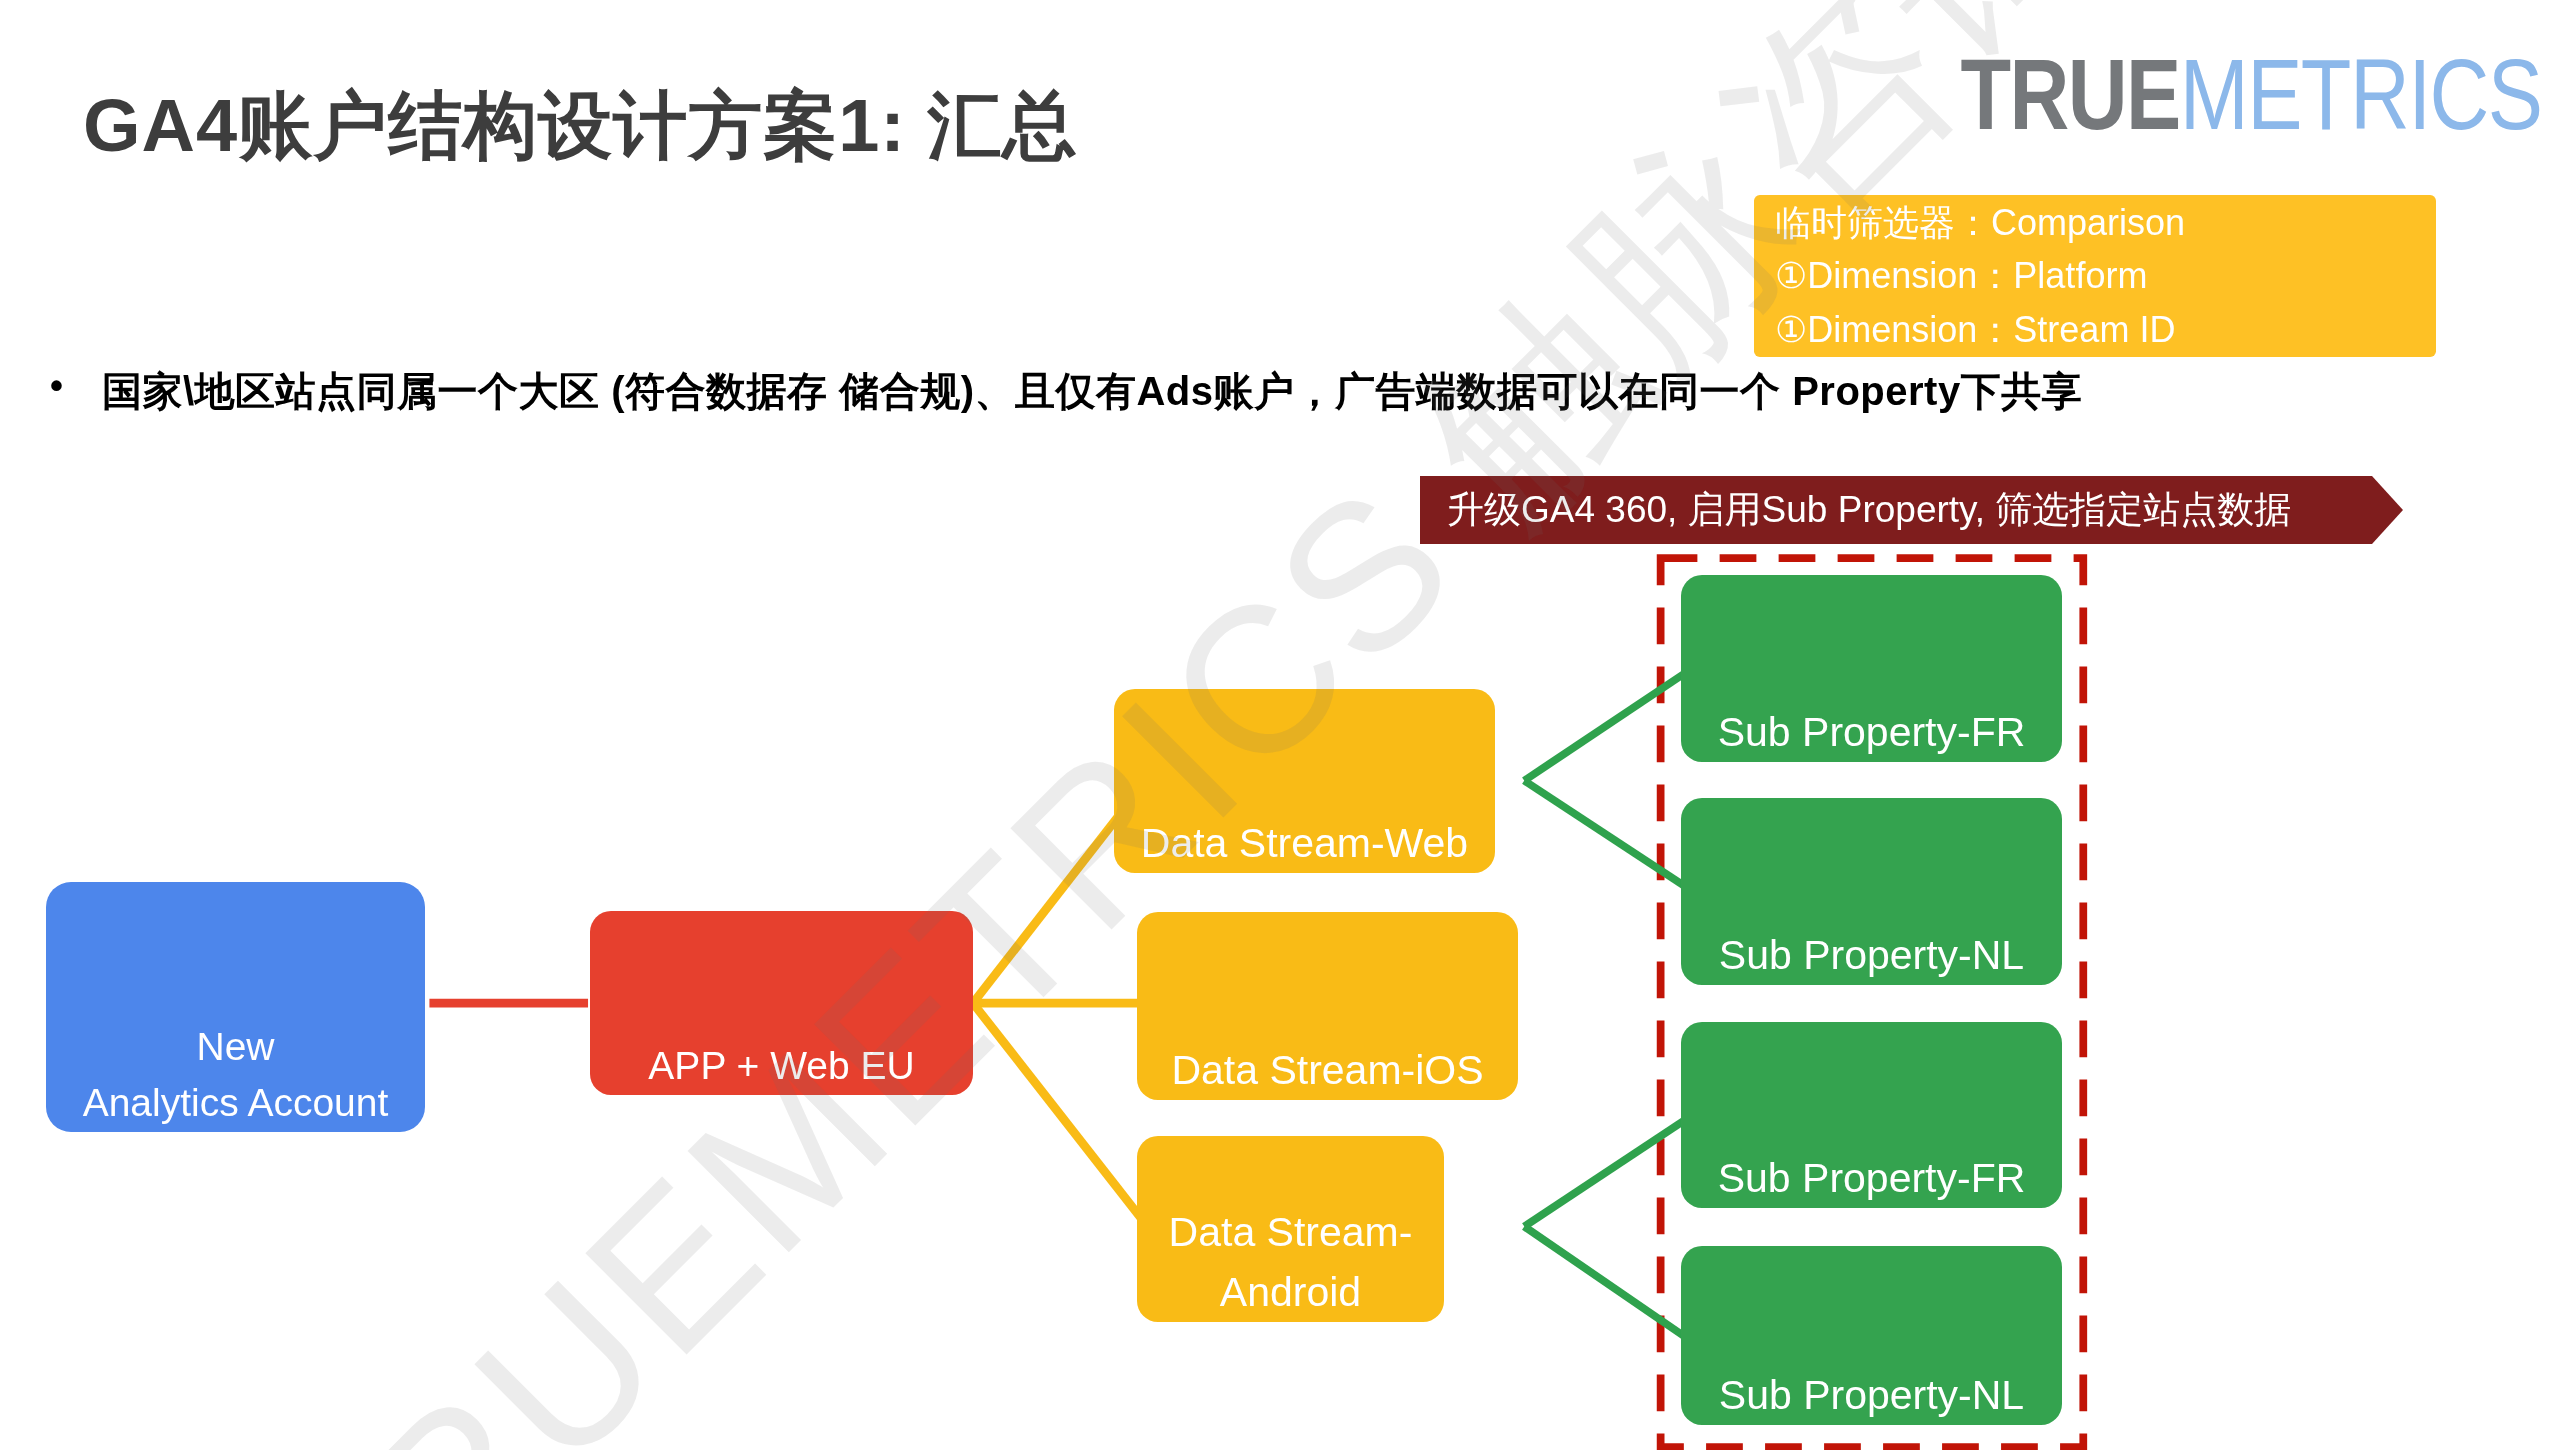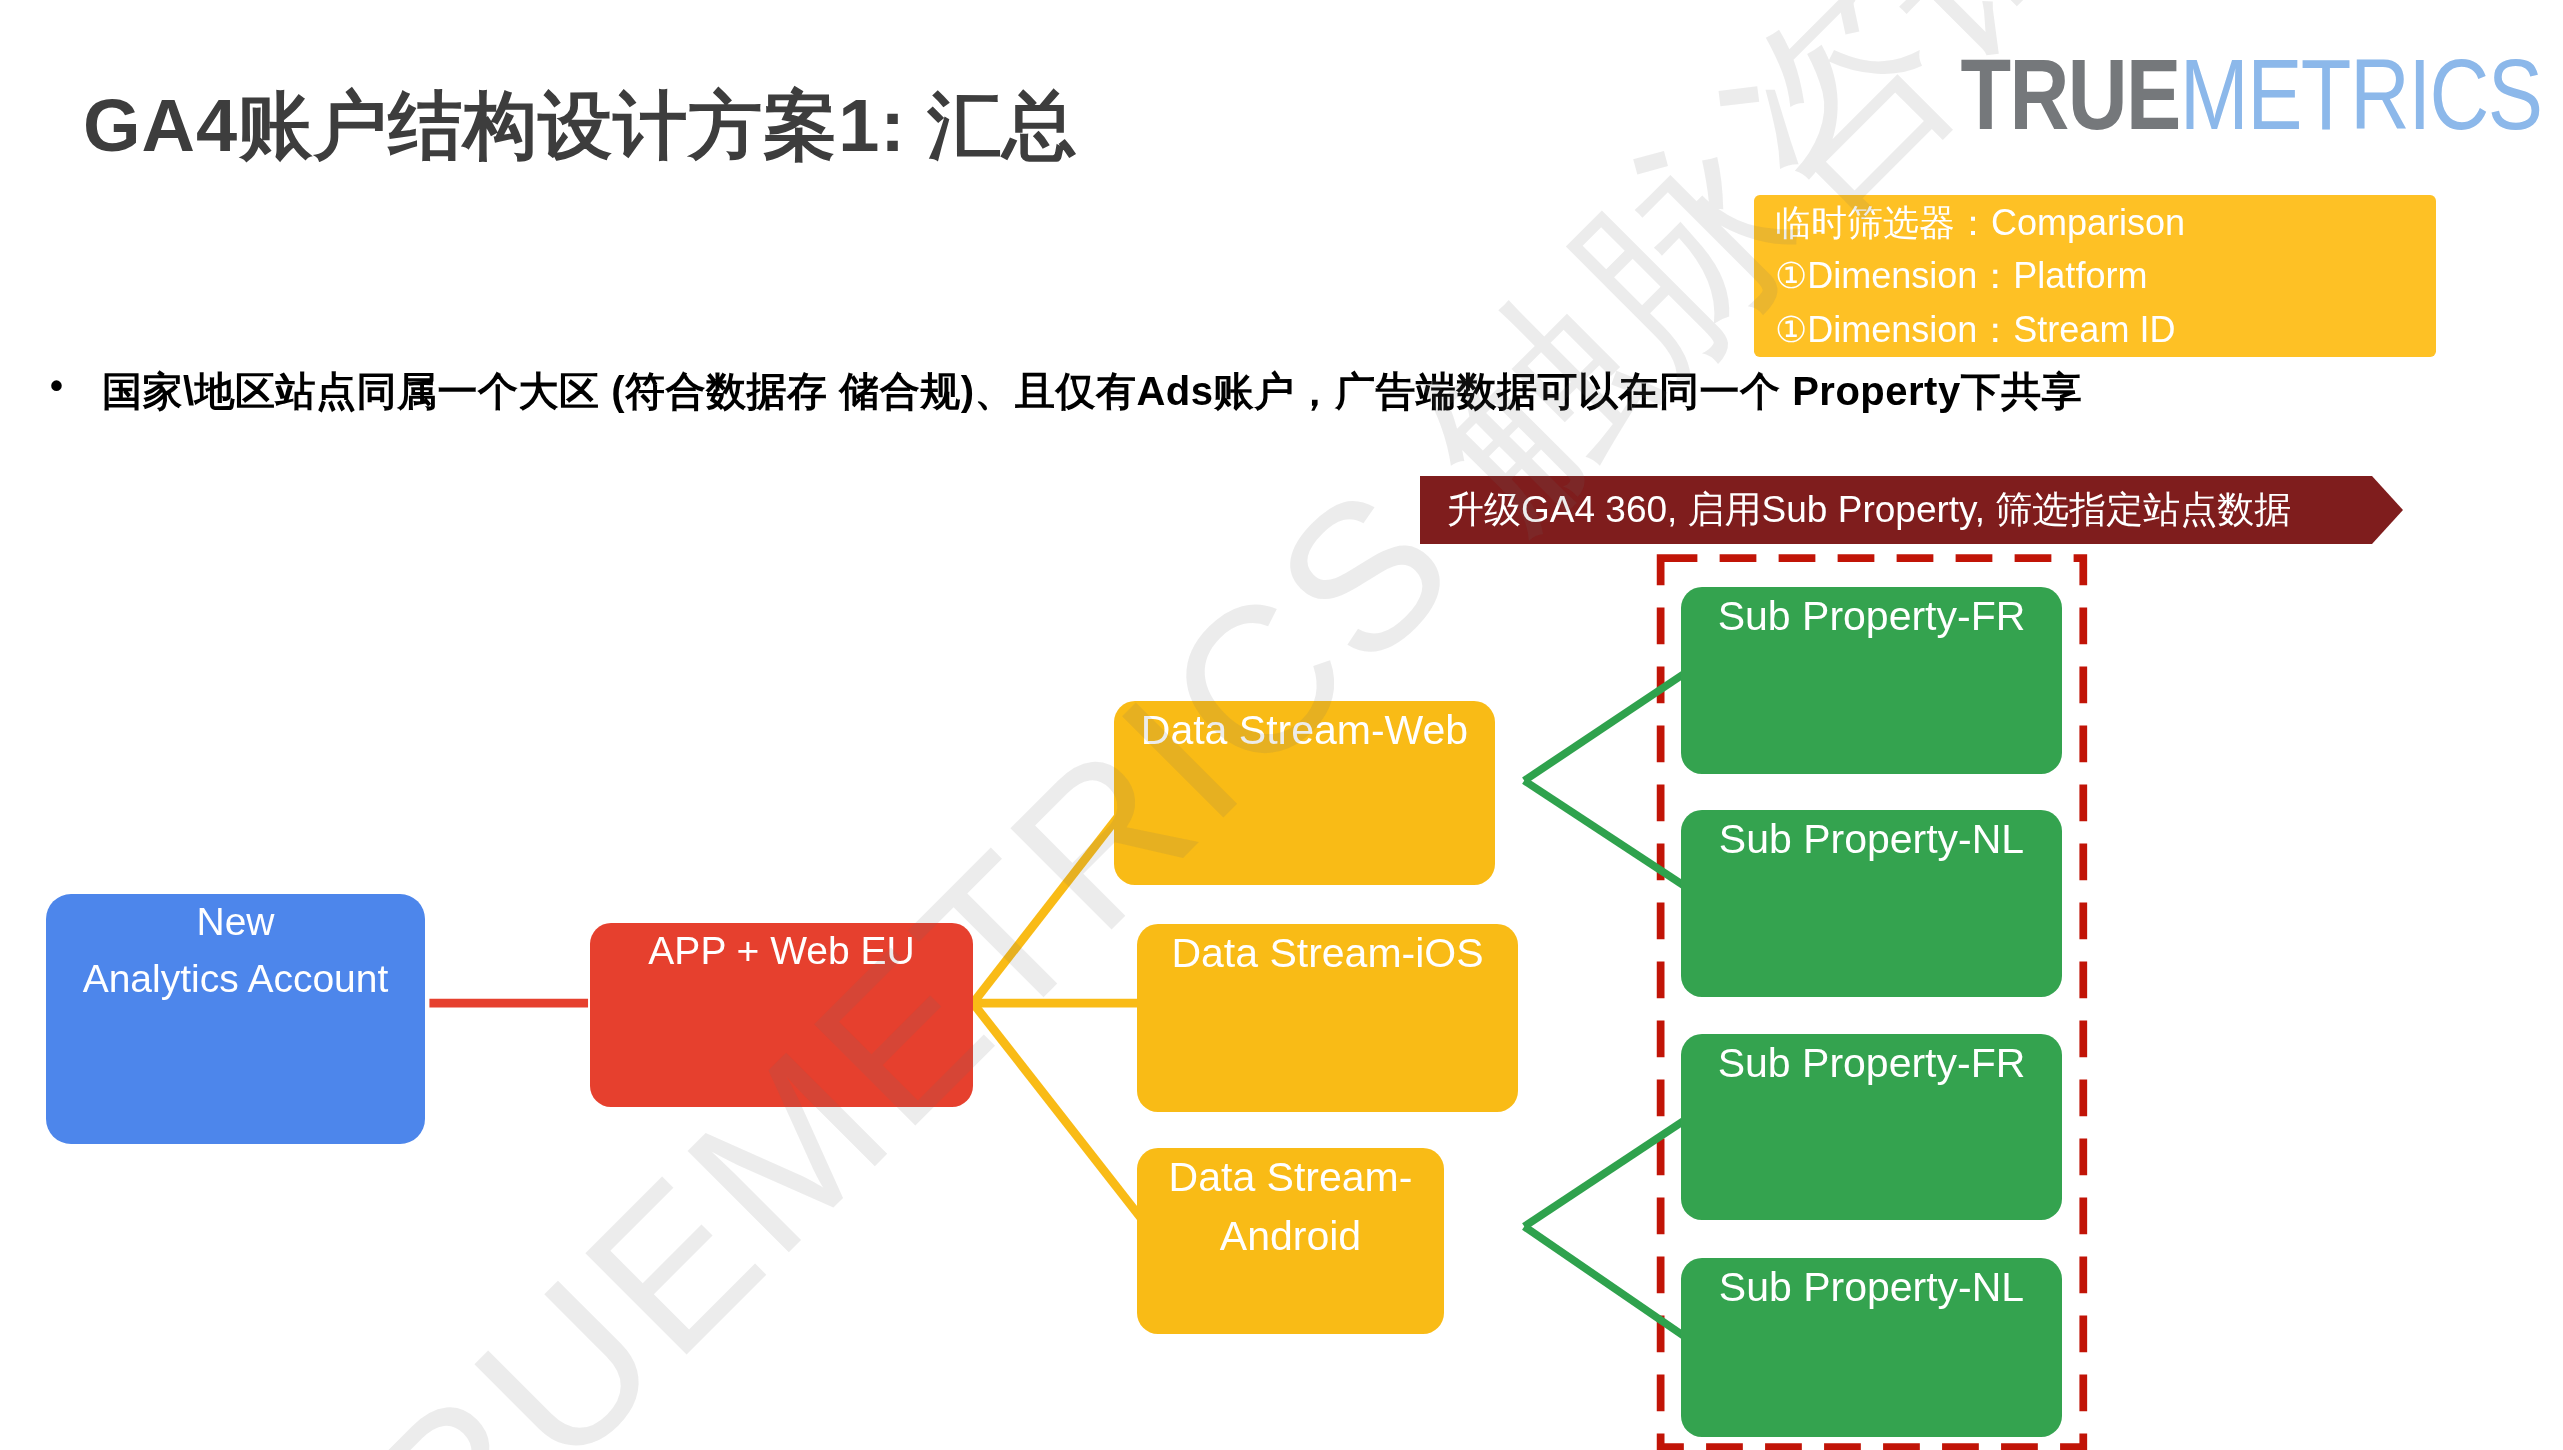--- a/index.html
+++ b/index.html
@@ -48,25 +48,25 @@
     clip-path:polygon(0 0, calc(100% - 31px) 0, 100% 50%, calc(100% - 31px) 100%, 0 100%);
     color:#ffffff;font-size:37px;
     display:flex;align-items:center;
     padding-left:27px;box-sizing:border-box;
     white-space:nowrap;
   }
   
   .connector-layer{position:absolute;left:0;top:0;z-index:1;}
   .node{
     position:absolute;z-index:2;
-    display:flex;flex-direction:column;align-items:center;justify-content:flex-start;
+    display:flex;flex-direction:column;align-items:center;justify-content:flex-end;
     color:#ffffff;text-align:center;
     border-radius:21px;
     font-size:41px;line-height:1.45;
-    padding:0 13px;box-sizing:border-box;margin-top:12px;
+    padding:0 13px;box-sizing:border-box;
   }
   .node-account{left:46px;top:882px;width:379px;height:250px;background:#4D86EB;font-size:39px;border-radius:25px;}
   .node-property{left:590px;top:911px;width:383px;height:184px;background:#E6402E;font-size:39px;}
   .node-stream-web{left:1114px;top:689px;width:381px;height:184px;background:#F9BB16;}
   .node-stream-ios{left:1137px;top:912px;width:381px;height:188px;background:#F9BB16;}
   .node-stream-android{left:1137px;top:1136px;width:307px;height:186px;background:#F9BB16;}
   .node-sub1{left:1681px;top:575px;width:381px;height:187px;background:#34A34F;}
   .node-sub2{left:1681px;top:798px;width:381px;height:187px;background:#34A34F;}
   .node-sub3{left:1681px;top:1022px;width:381px;height:186px;background:#34A34F;}
   .node-sub4{left:1681px;top:1246px;width:381px;height:179px;background:#34A34F;}

